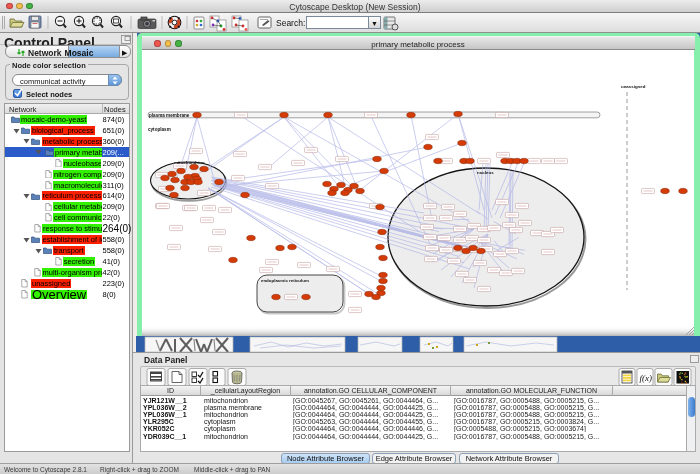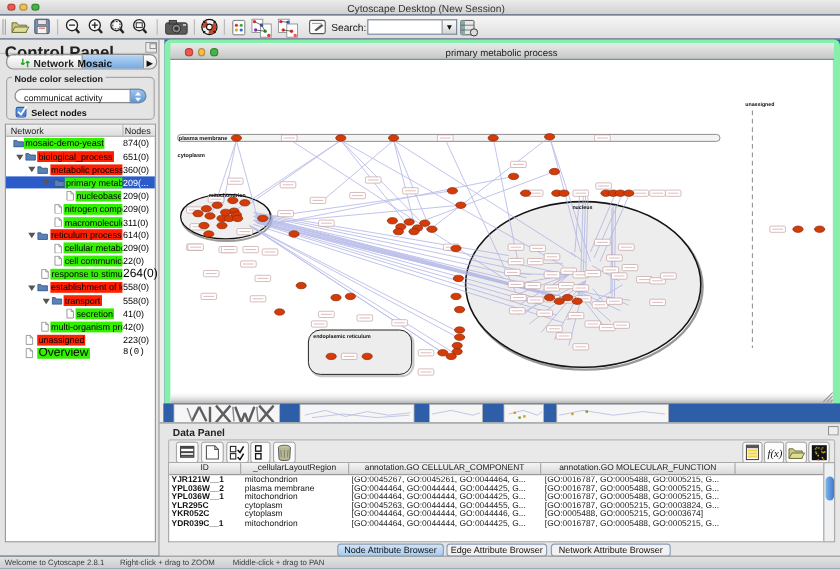--- a/index.html
+++ b/index.html
@@ -252,22 +252,22 @@
 <svg class="abs" style="left:16.0px;top:175.2px" width="7" height="8.5" viewBox="0 0 7 8.5">
       <path d="M0.8 8 L0.8 0.5 L4.2 0.5 L6.2 2.5 L6.2 8 Z" fill="#fff" stroke="#888" stroke-width="0.7"></path>
       <path d="M4.2 0.5 L4.2 2.5 L6.2 2.5" fill="none" stroke="#888" stroke-width="0.7"></path>
     </svg>
 <div class="abs" style="left:26.0px;top:175.1px;max-width:70.5px;overflow:hidden;background:#ff2000;font-size:7.5px;color:#000;white-space:nowrap;height:9px;line-height:9px;padding:0 1px;">unassigned</div>
 <div class="abs" style="left:97.5px;top:175.1px;font-size:7.5px;color:#000;height:9px;line-height:9px;">223(0)</div>
 <svg class="abs" style="left:16.0px;top:186.2px" width="7" height="8.5" viewBox="0 0 7 8.5">
       <path d="M0.8 8 L0.8 0.5 L4.2 0.5 L6.2 2.5 L6.2 8 Z" fill="#fff" stroke="#888" stroke-width="0.7"></path>
       <path d="M4.2 0.5 L4.2 2.5 L6.2 2.5" fill="none" stroke="#888" stroke-width="0.7"></path>
     </svg>
-<div class="abs" style="left:26.0px;top:186.1px;max-width:70.5px;overflow:hidden;background:#33f000;font-size:10px;color:#000;white-space:nowrap;height:9px;line-height:9px;padding:0 1px;">Overview</div>
-<div class="abs" style="left:97.5px;top:186.1px;font-size:7.5px;color:#000;height:9px;line-height:9px;font-family:Liberation Mono, monospace;">8(0)</div>
+<div class="abs" style="left:26.0px;top:186.1px;max-width:70.5px;overflow:hidden;background:#33f000;font-size:13px;color:#000;white-space:nowrap;height:9px;line-height:9px;padding:0 1px;">Overview</div>
+<div class="abs" style="left:97.5px;top:186.1px;font-size:7.5px;color:#000;height:9px;line-height:9px;">8(0)</div>
 </div>
 <div class="abs" style="left:133px;top:33px;width:3.5px;height:319px;background:#efeeea;"></div>
 <div class="abs" style="left:136.5px;top:32.5px;width:563.5px;height:319px;background:#86efac;border-radius:5px 5px 0 0;">
 <div class="abs" style="left:5.5px;top:3px;width:552.5px;height:14px;background:linear-gradient(#e8e8e8,#c6c6c6);border-top:1px solid #f5f5f5;border-bottom:1px solid #8a8a8a;">
 <div class="abs" style="left:12.0px;top:3.5px;width:6.5px;height:6.5px;border-radius:50%;background:#f0574f;border:0.5px solid rgba(0,0,0,0.25);"></div>
 <div class="abs" style="left:22.5px;top:3.5px;width:6.5px;height:6.5px;border-radius:50%;background:#f5bf4f;border:0.5px solid rgba(0,0,0,0.25);"></div>
 <div class="abs" style="left:33.0px;top:3.5px;width:6.5px;height:6.5px;border-radius:50%;background:#44b544;border:0.5px solid rgba(0,0,0,0.25);"></div>
 <div class="abs" style="left:0;top:3.5px;width:552px;text-align:center;font-size:8px;color:#222;">primary metabolic process</div>
 </div>
 <div class="abs" style="left:5.5px;top:17px;width:552px;height:286px;background:#ffffff;position:relative;">

